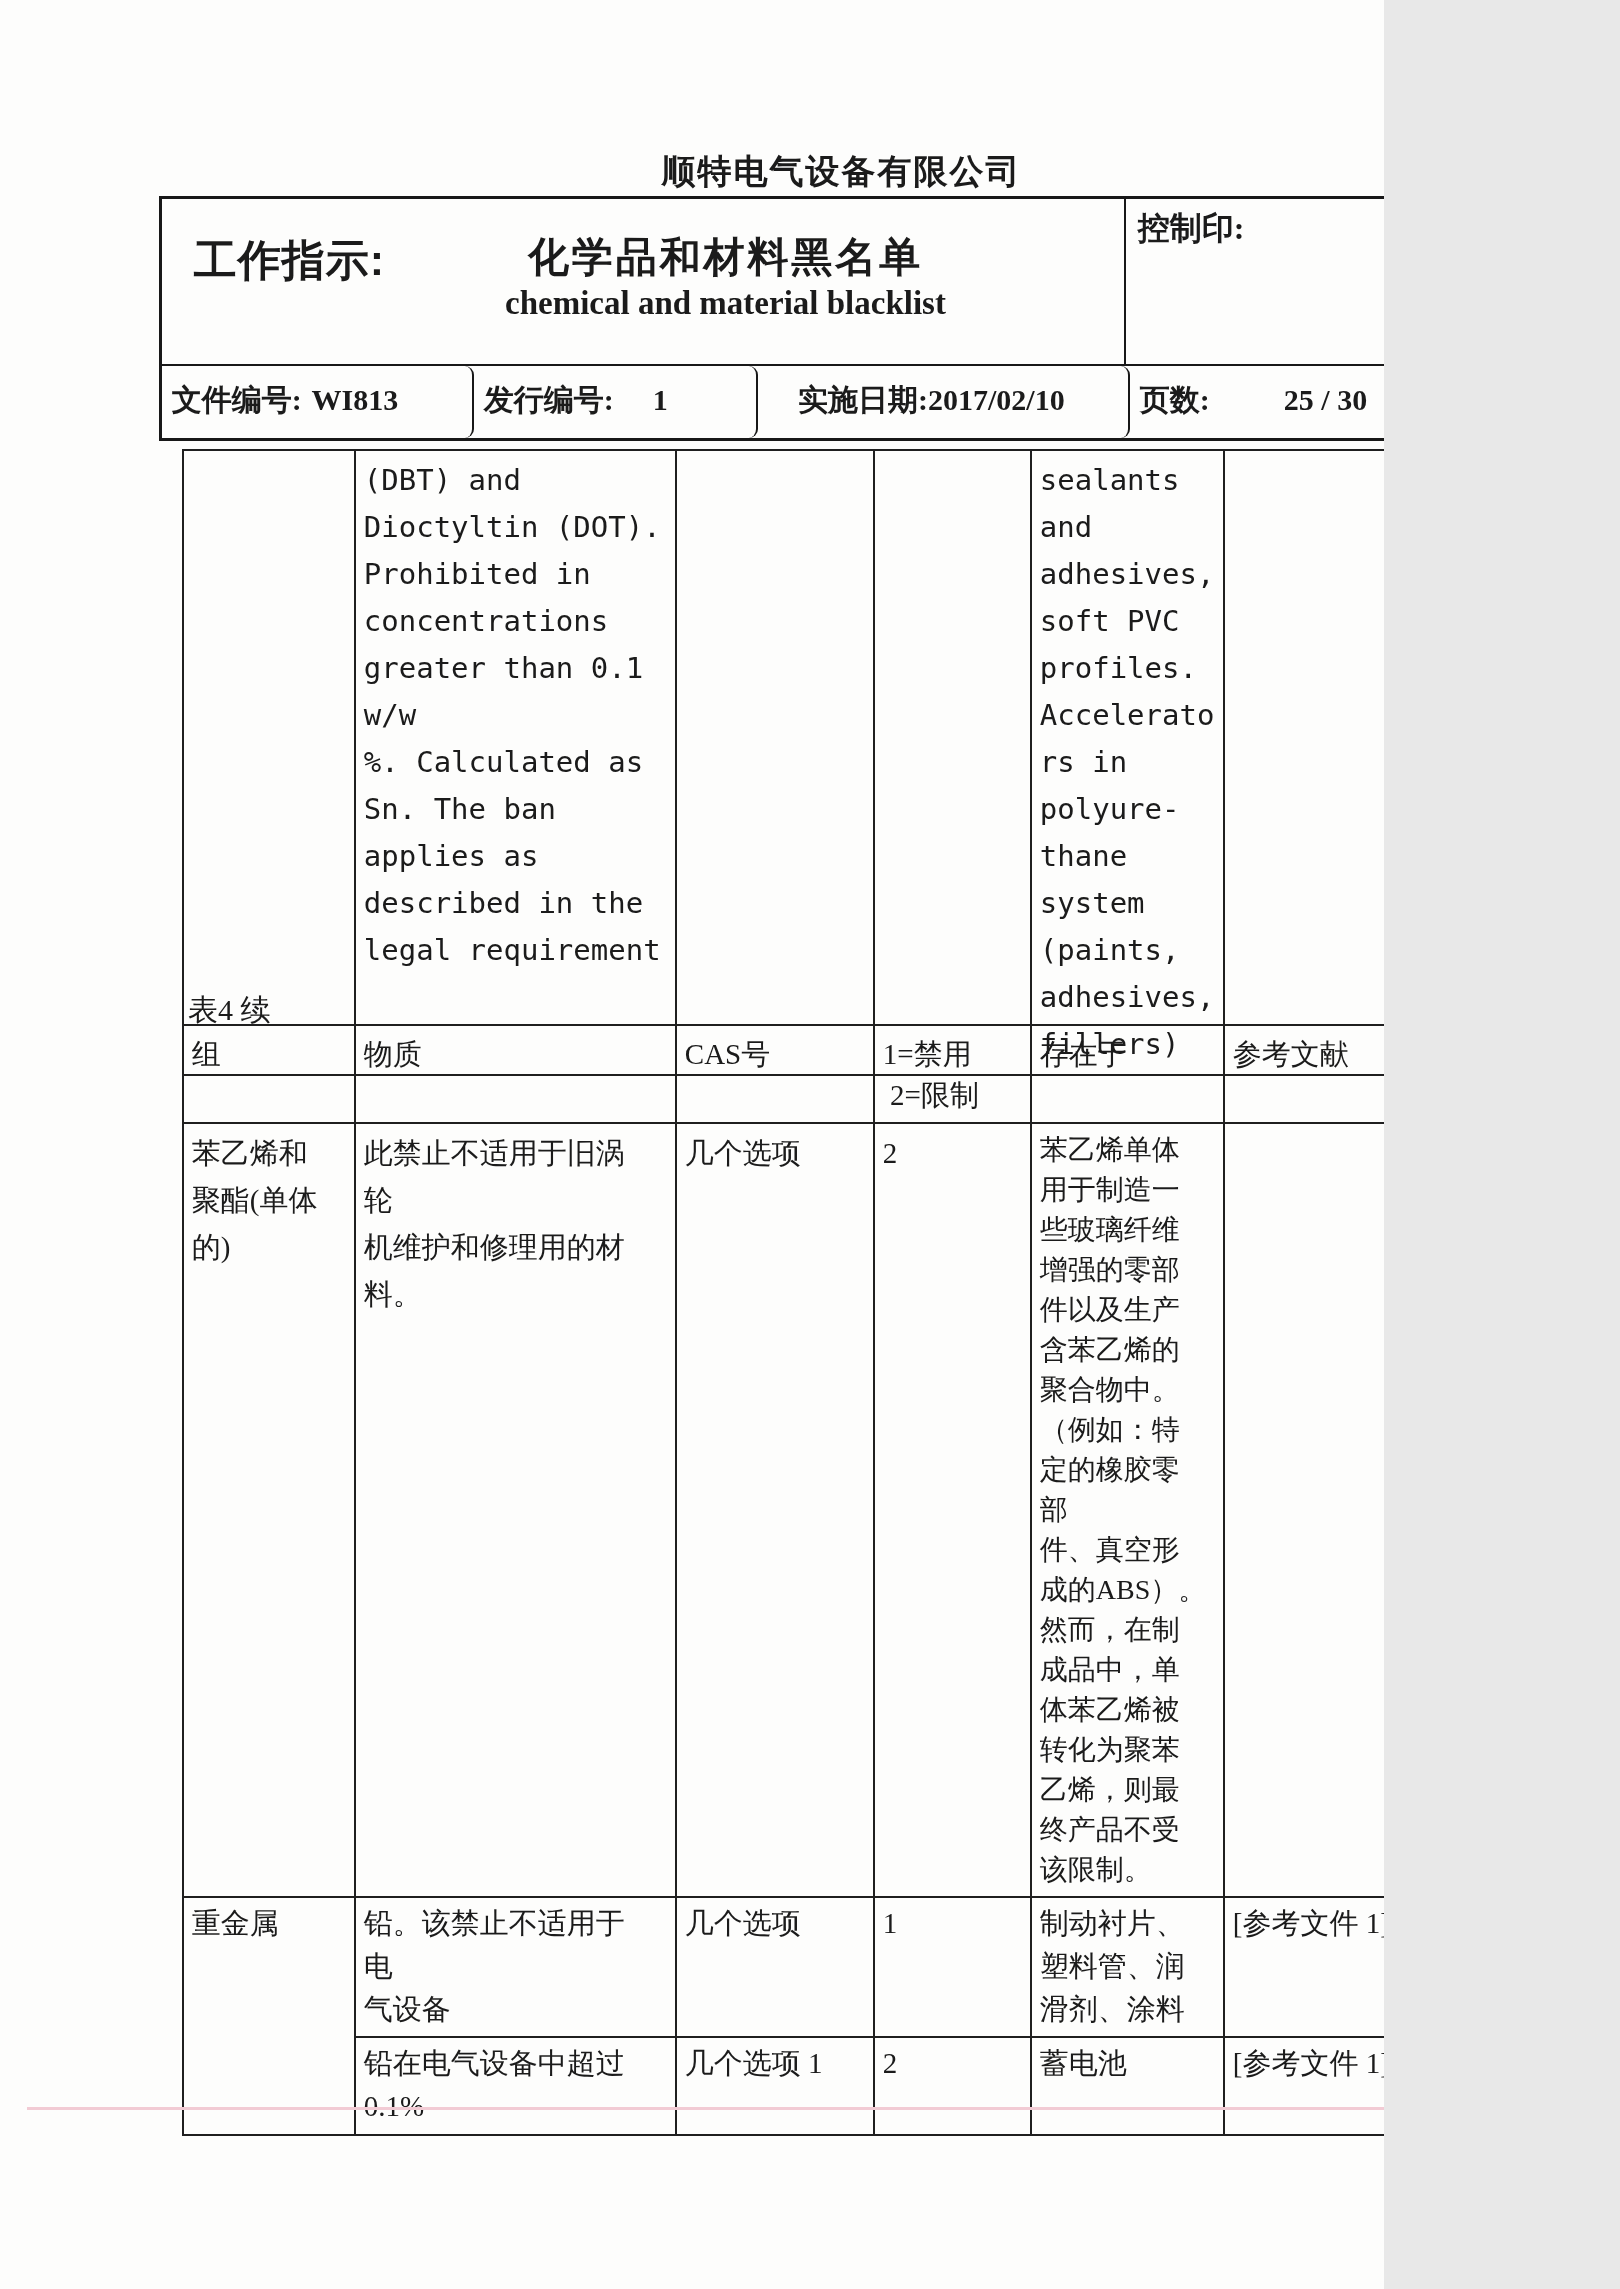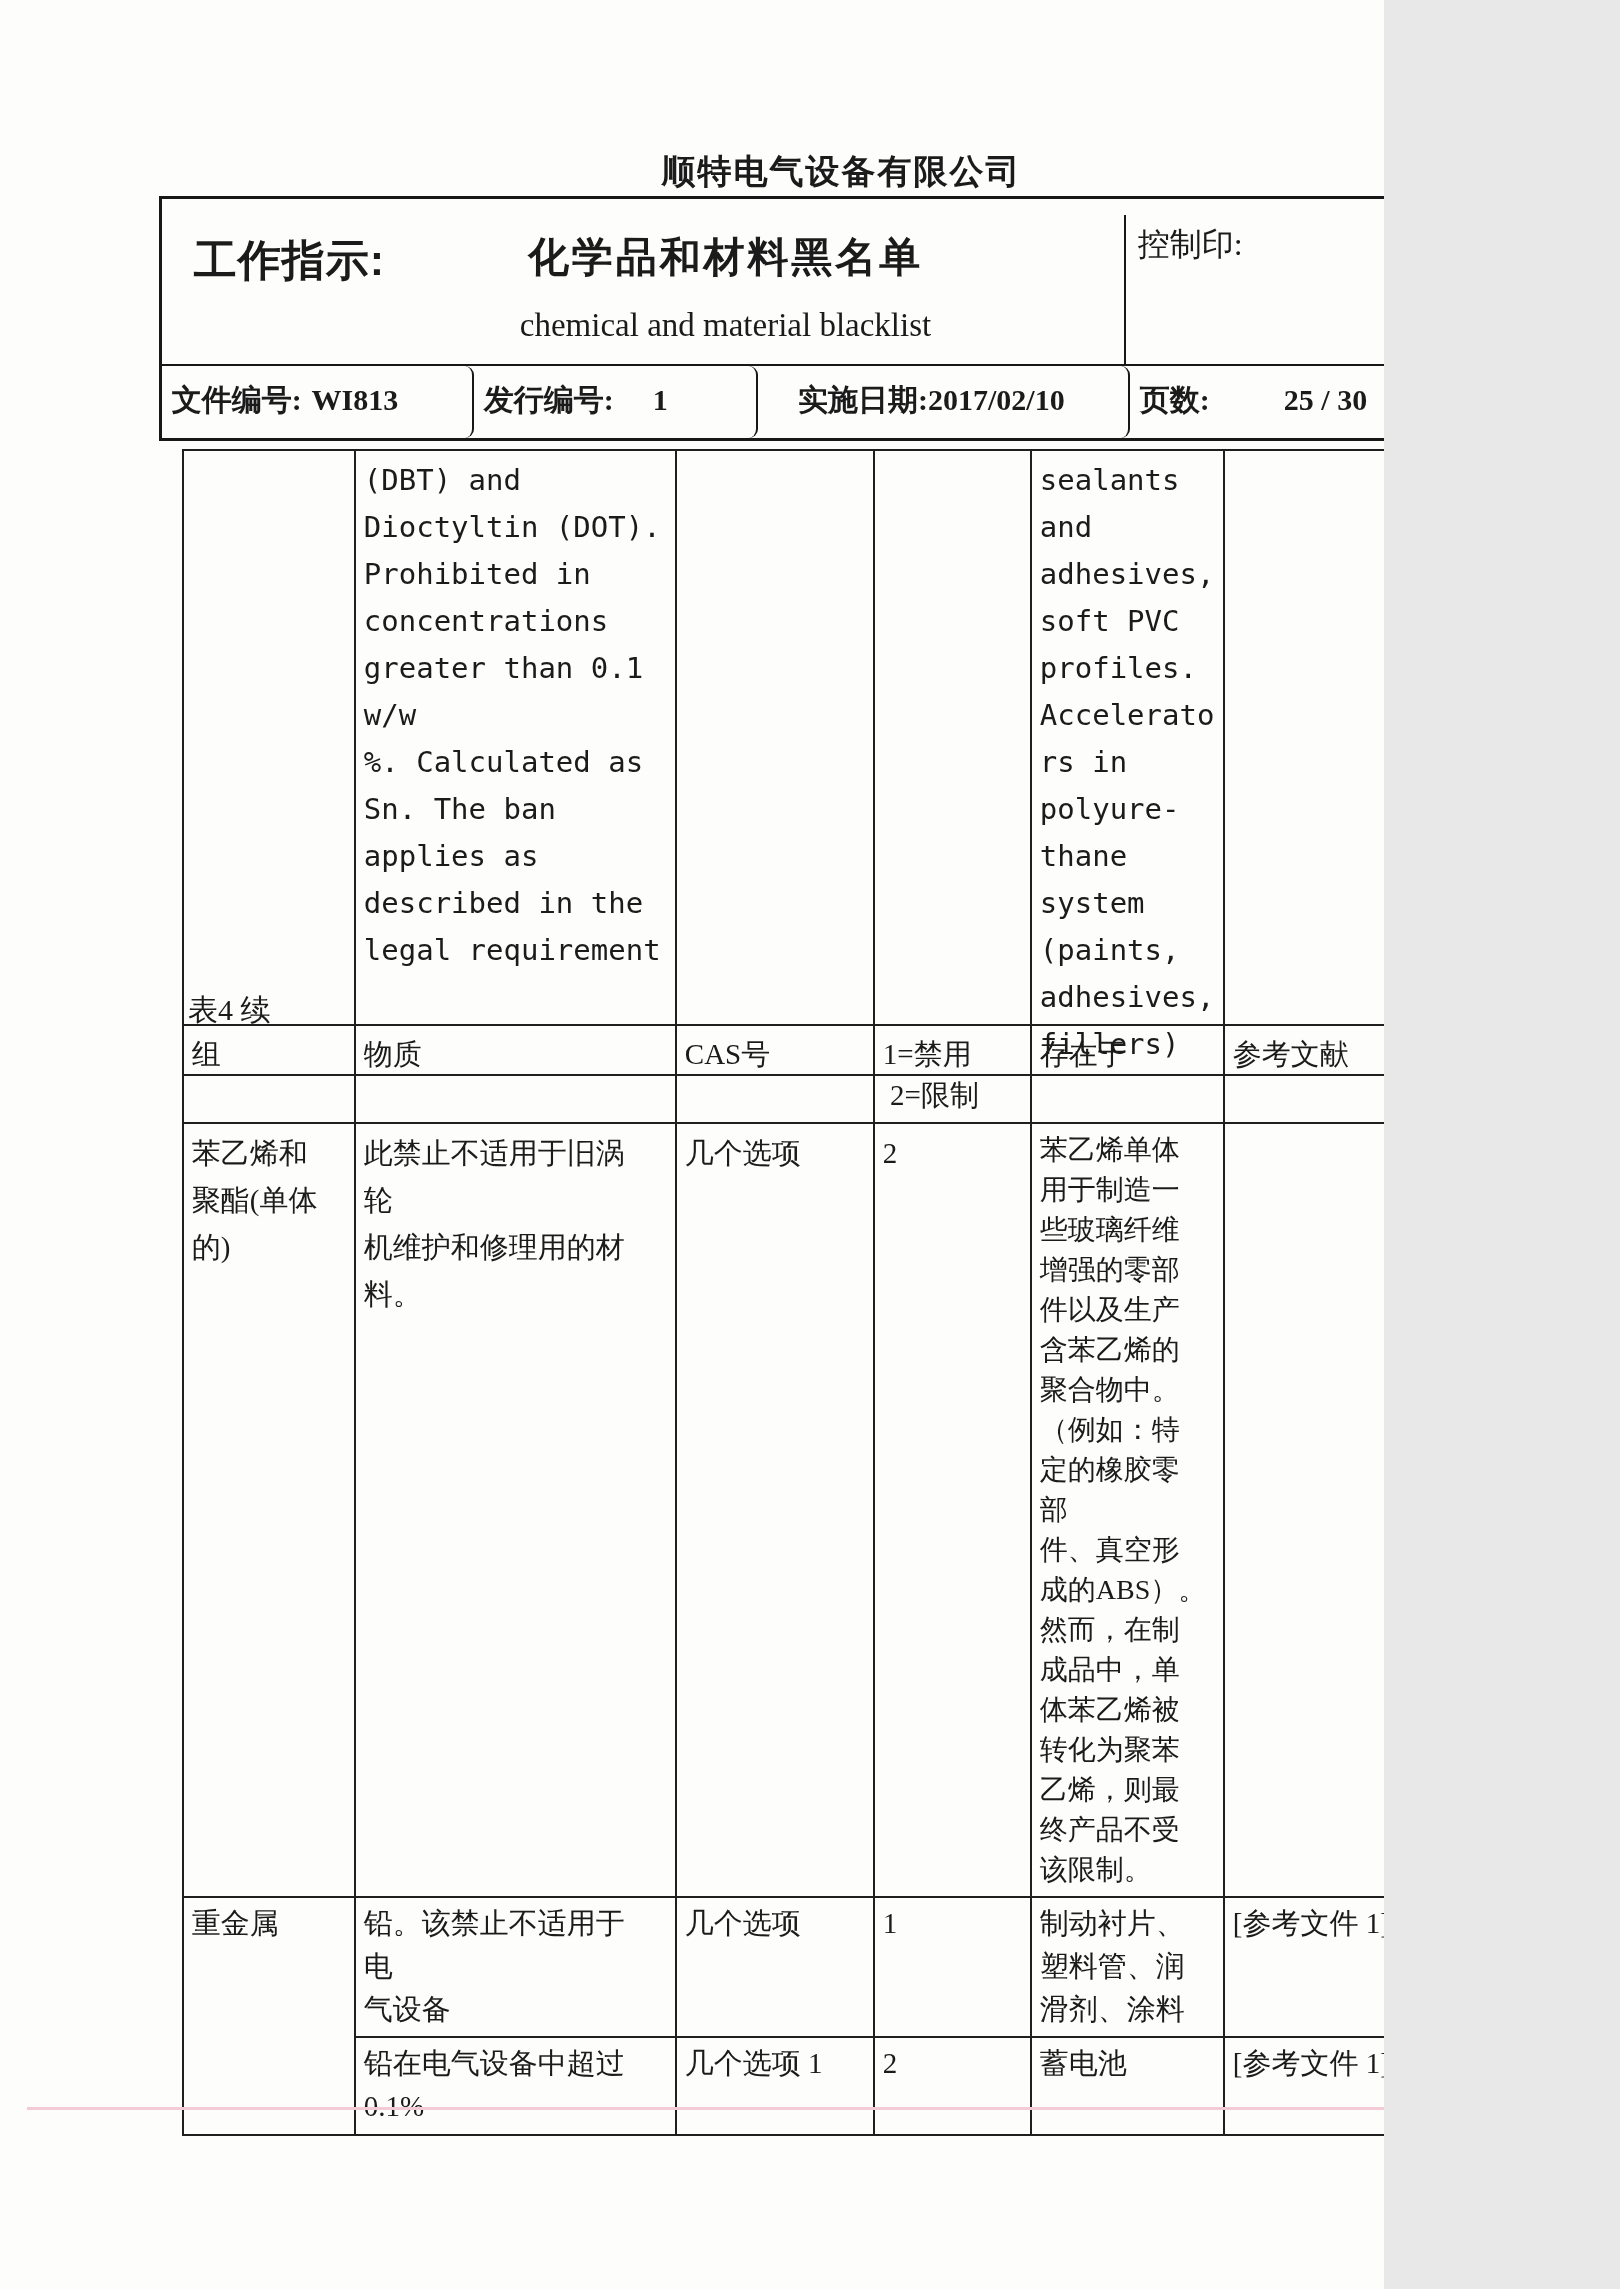--- a/index.html
+++ b/index.html
@@ -28,27 +28,27 @@
     position:absolute;left:13.7px;top:33px;
     font-size:43px;font-weight:bold;letter-spacing:1px;
     font-family:"Liberation Sans", sans-serif;
   }
   .titles{
     position:absolute;left:265px;right:118px;top:31px;
     text-align:center;
   }
   .title-zh{font-size:41px;font-weight:bold;letter-spacing:2.9px;}
   .title-en{
-    margin-top:22px;font-size:33px;font-weight:normal;
+    margin-top:0;font-size:33px;font-weight:bold;
     font-family:"Liberation Serif", serif;letter-spacing:0px;text-align:center;
   }
   .control-cell{
     flex:1;border-left:2.9px solid #181818;
     padding:7.8px 0 0 11.8px;box-sizing:border-box;
-    font-size:32px;font-weight:normal;margin-top:16px;
+    font-size:32px;font-weight:bold;
   }
   .info-row{display:flex;height:72px;box-sizing:border-box;font-weight:bold;}
   .info-cell{
     box-sizing:border-box;padding:13.7px 0 0 9.8px;
     font-size:30px;white-space:nowrap;overflow:hidden;border-radius:9px;
   }
   .info-cell .val{margin-left:9.8px;}
   .ic1{width:312px;border-right:2.9px solid #181818;}
   .ic2{width:284px;border-right:2.9px solid #181818;}
   .ic2 .val{margin-left:39px;}

